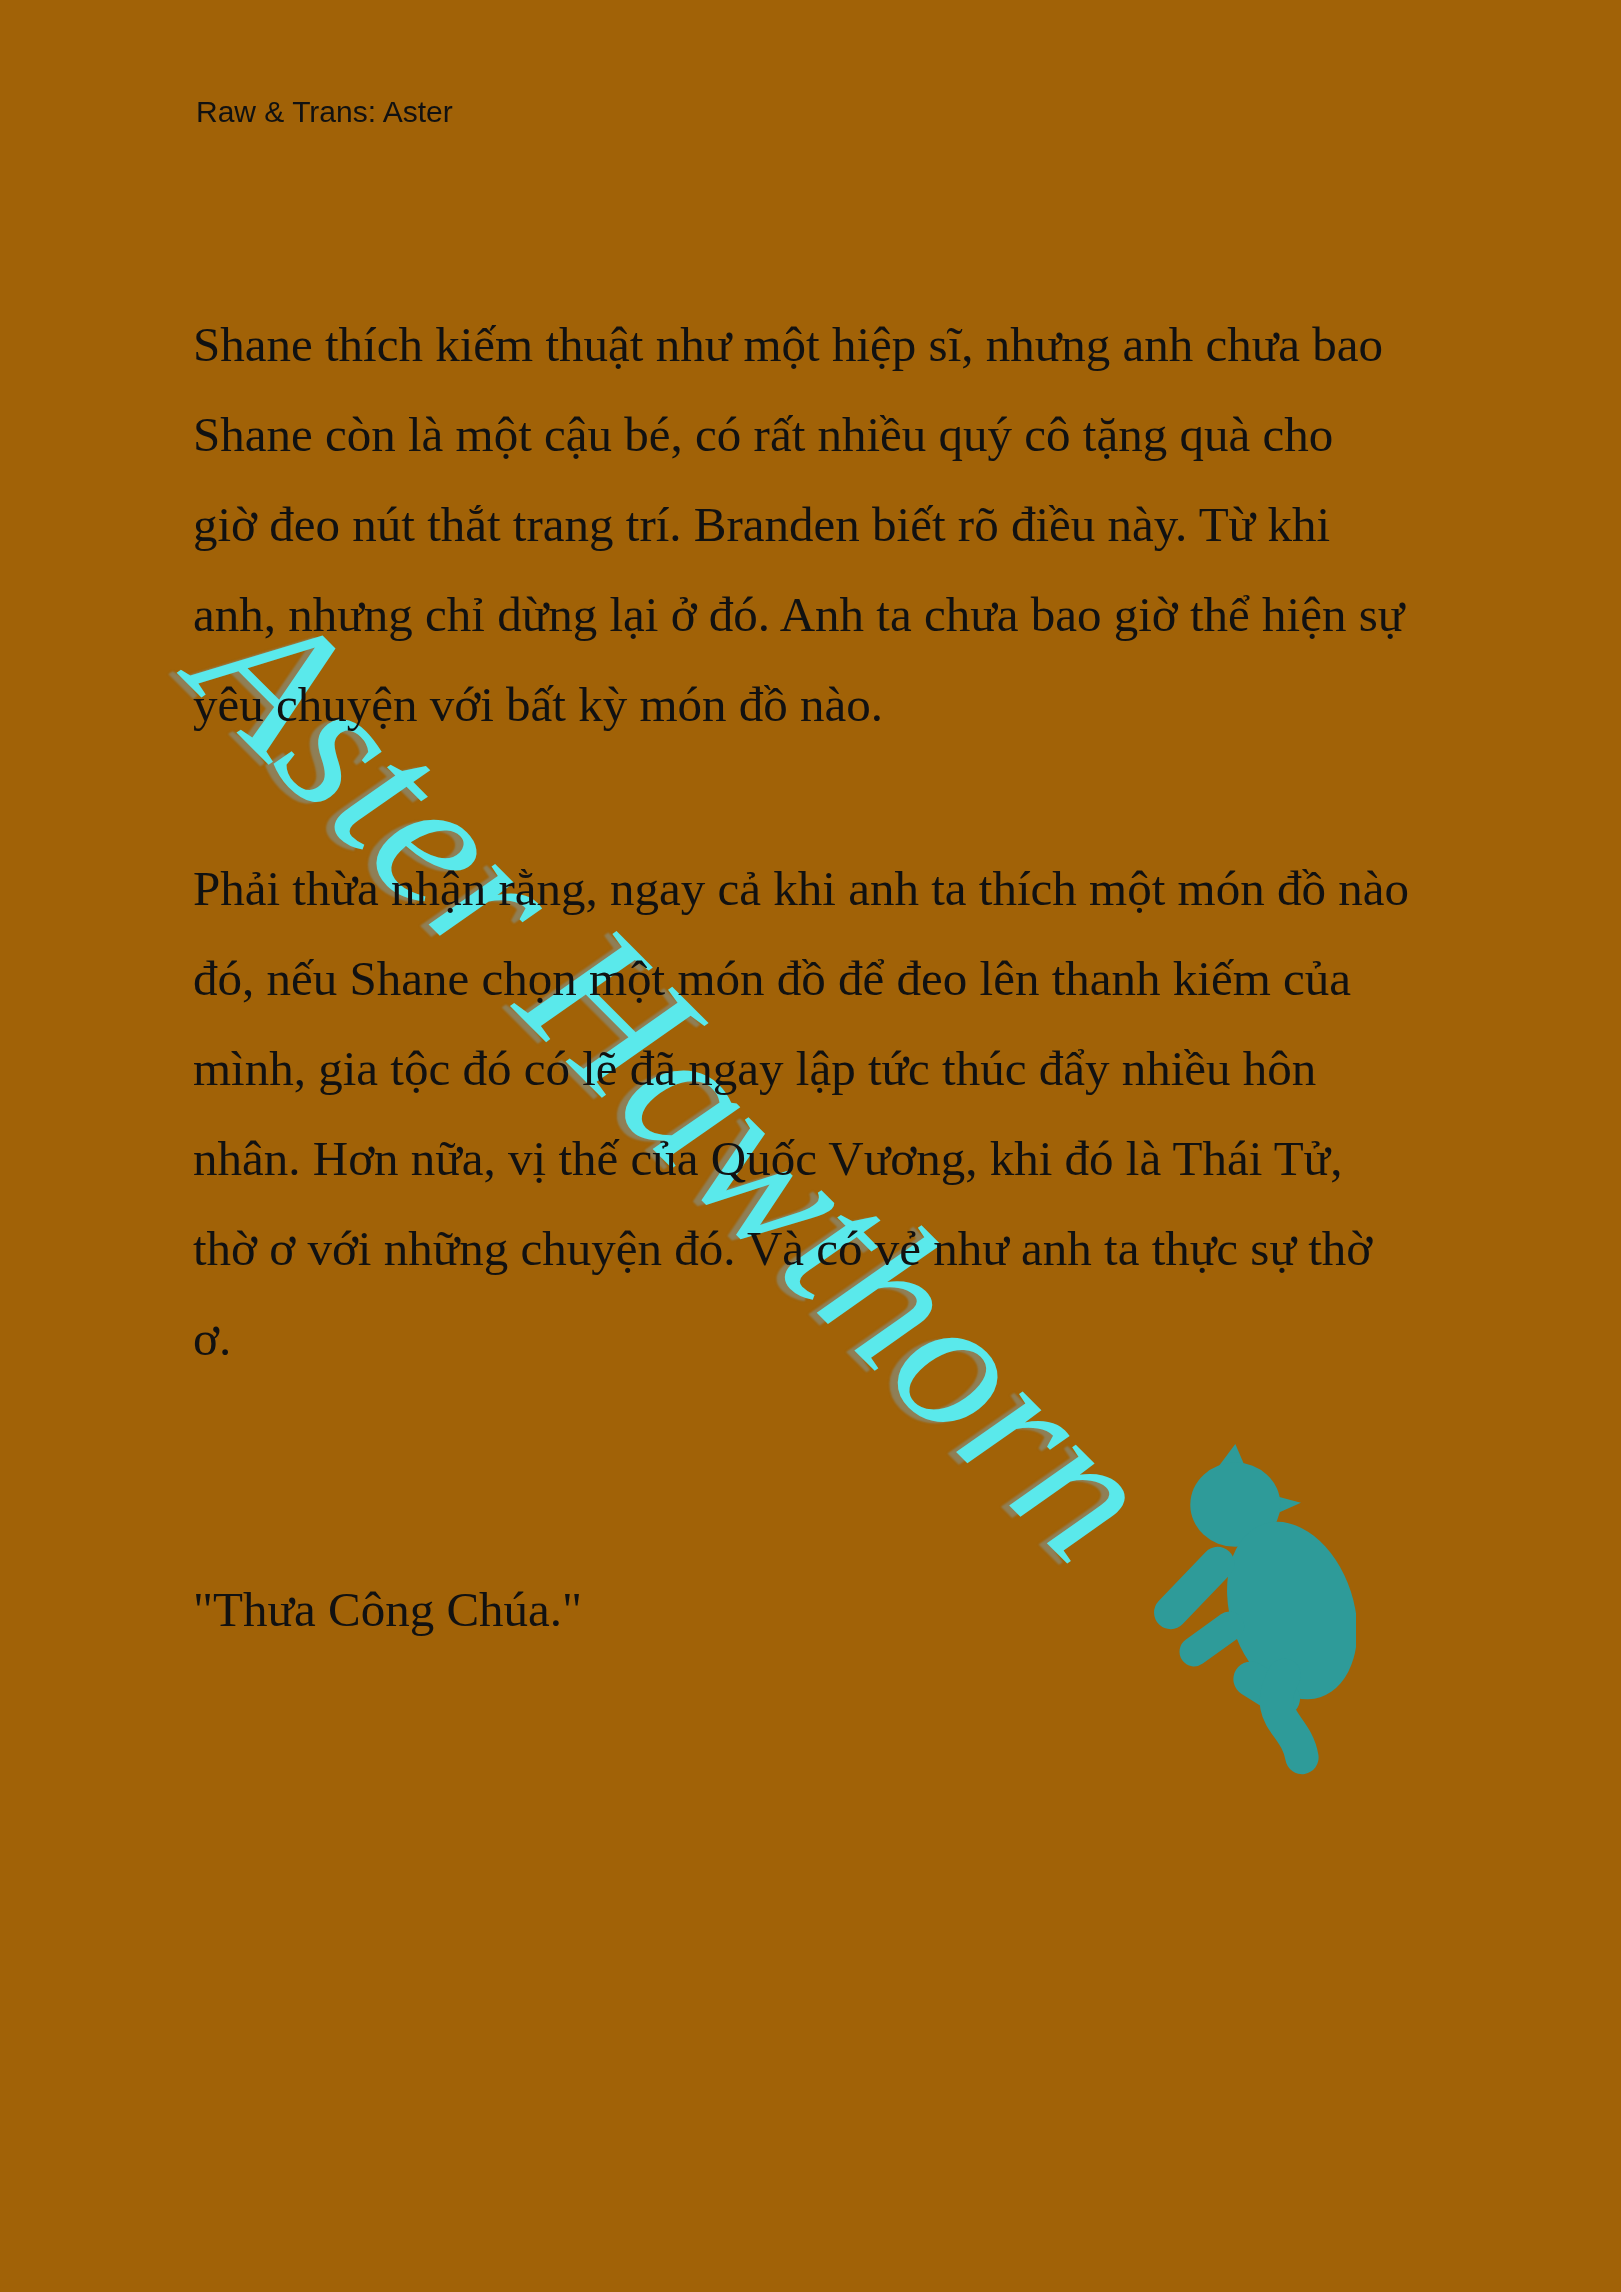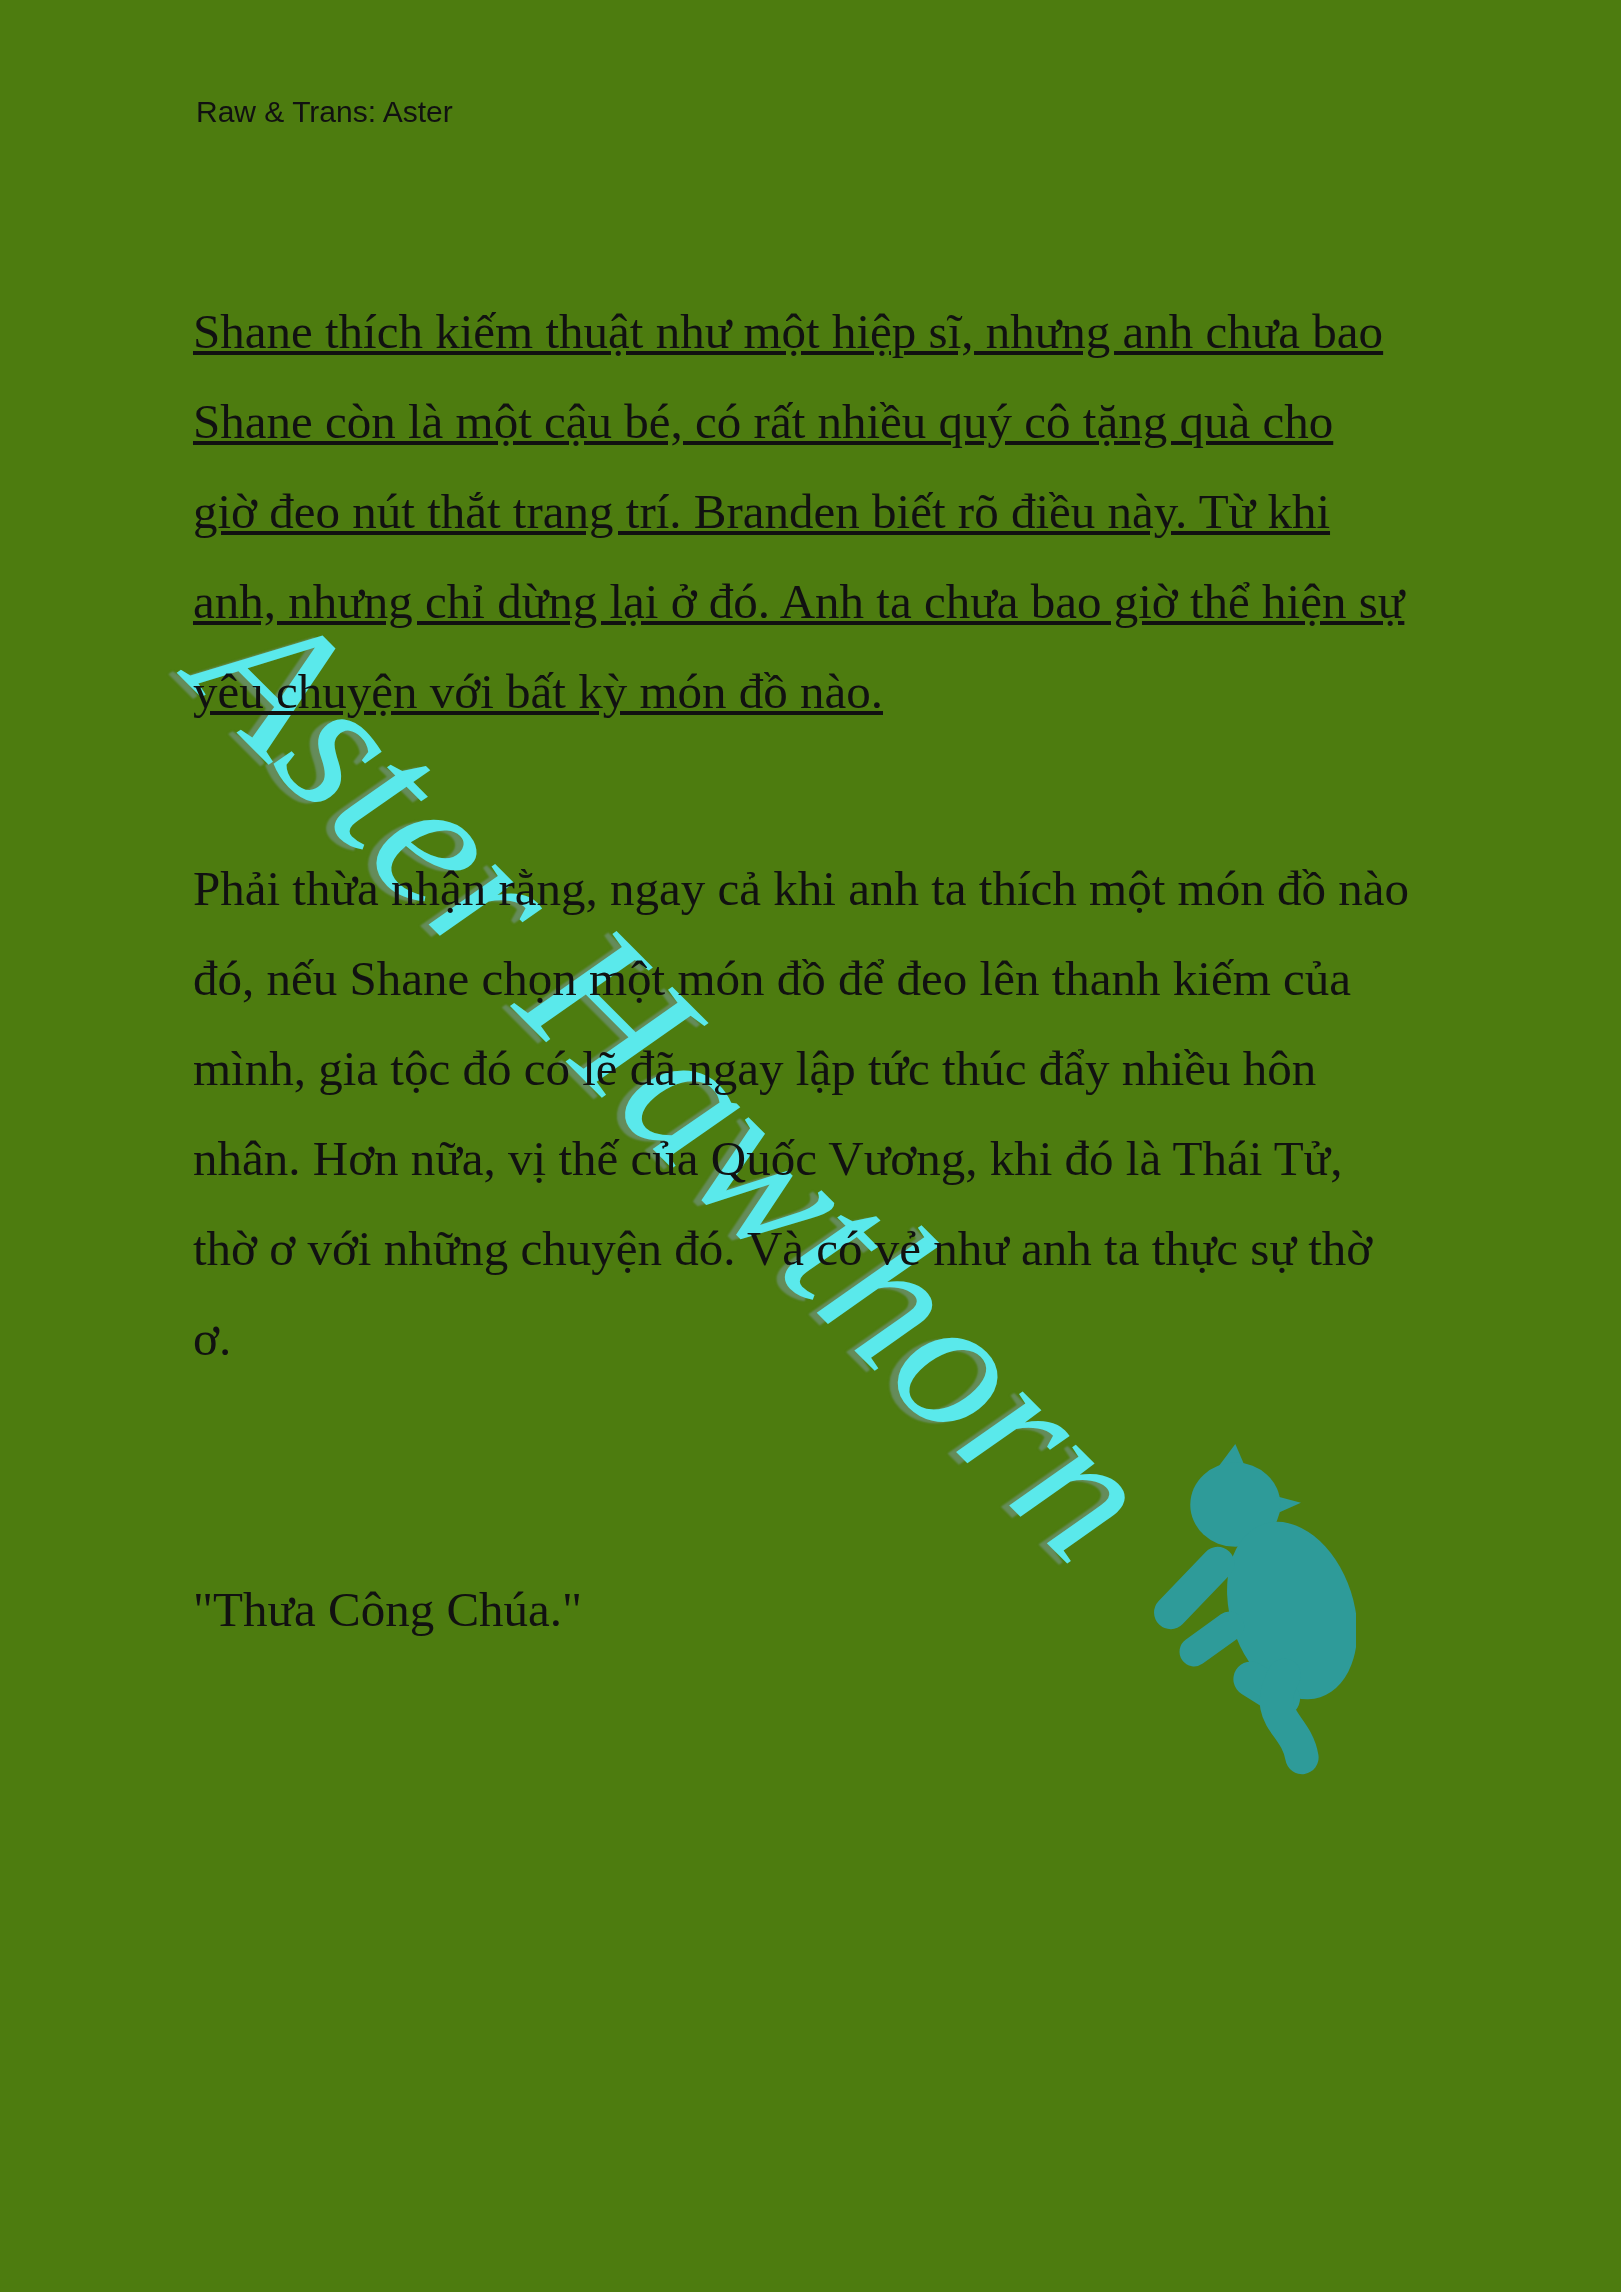--- a/index.html
+++ b/index.html
@@ -34,35 +34,35 @@
     position:absolute;
     left:193px;
     z-index:2;
   }
   .para .line{
     font-size:49px;
     line-height:90px;
     height:90px;
     white-space:pre;
   }
-  .p1{top:287px;text-decoration:underline;}
+  .p1{top:300px;}
   .p2{top:844px;}
   .p3{top:1565px;}
   .p4{top:1777px;}
   .cat{
     position:absolute;
     left:1147px;top:1444px;
     width:209px;height:337px;
     z-index:1;
   }
 </style>
 </head>
 <body>
 
-<div class="page" style="background: #4d7c0f; color: rgb(17, 17, 17);">
+<div class="page" style="background: #a16207; color: rgb(17, 17, 17);">
 
   <div class="header">Raw &amp; Trans: Aster</div>
 
   <div class="watermark" style="color: rgb(90, 233, 235);">Aster Hawthorn</div>
 
   <div class="para p1">
       <div class="line">Shane thích kiếm thuật như một hiệp sĩ, nhưng anh chưa bao</div>
       <div class="line">Shane còn là một cậu bé, có rất nhiều quý cô tặng quà cho</div>
       <div class="line">giờ đeo nút thắt trang trí. Branden biết rõ điều này. Từ khi</div>
       <div class="line">anh, nhưng chỉ dừng lại ở đó. Anh ta chưa bao giờ thể hiện sự</div>

